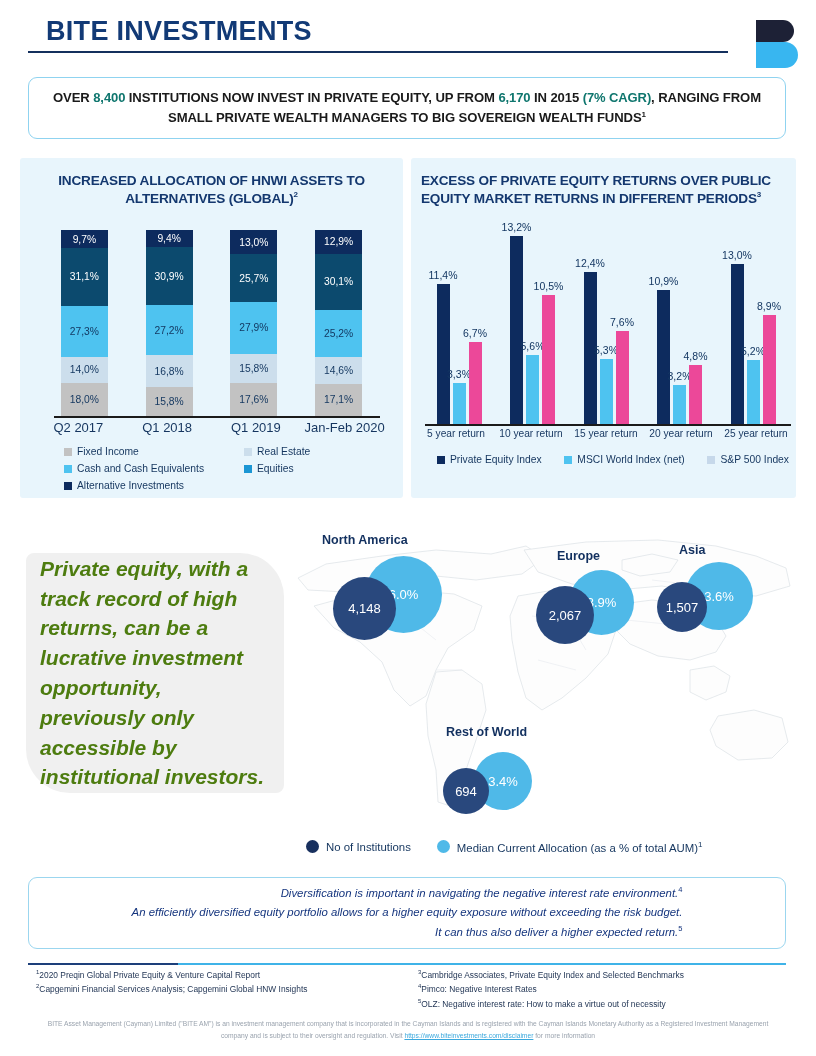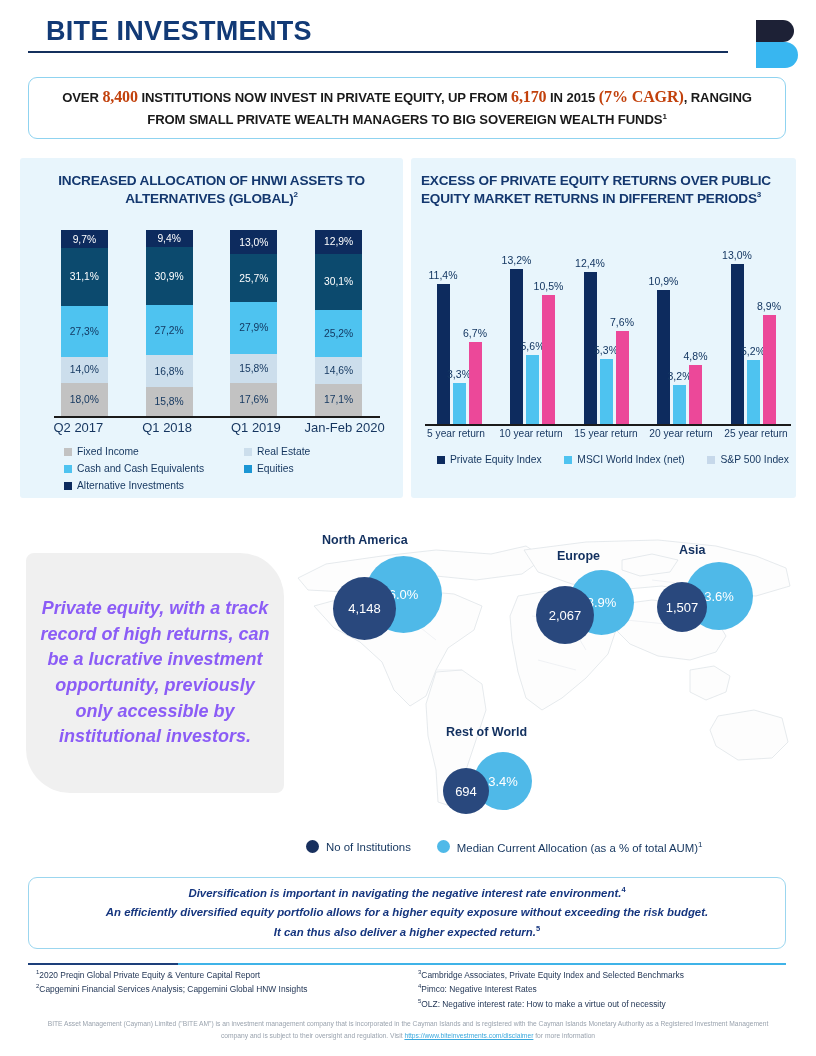--- a/index.html
+++ b/index.html
@@ -38,21 +38,21 @@
   .banner {
     position: absolute; left: 28px; top: 77px; width: 758px; height: 62px;
     border: 1px solid #8fd3f0; border-radius: 9px; background: #fff;
     display: flex; align-items: center; justify-content: center;
     padding: 4px 18px;
   }
   .banner-text {
     text-align: center; font-size: 13.1px; font-weight: bold;
     color: #1a1a1a; line-height: 1.55; letter-spacing: -.1px;
   }
-  .banner-text .hl { color: #c2410c; font-size: 16px; font-family: Liberation Serif, serif; }
+  .banner-text .hl { color: #0f766e; font-size: 13px; }
   .sup { font-size: 8px; vertical-align: super; }
 
   
   .panel {
     position: absolute; top: 158px; height: 340px;
     background: #e8f5fc; border-radius: 3px;
   }
   .panel-left { left: 20px; width: 383px; }
   .panel-right { left: 411px; width: 385px; }
   .panel-title {
@@ -126,22 +126,22 @@
     font-size: 10.3px; color: #14355e;
   }
 
   
   .quote {
     position: absolute; left: 26px; top: 553px; width: 258px; height: 240px;
     background: #f0f0f0; border-radius: 8px 44px 8px 44px;
     display: flex; align-items: center; justify-content: center; padding: 12px 14px;
   }
   .quote-text {
-    text-align: center; font-style: italic; font-weight: bold;
-    font-size: 18px; line-height: 1.42; color: #8b5cf6;
+    font-style: italic; font-weight: bold;
+    font-size: 21px; line-height: 1.42; color: #4d7c0f;
   }
 
   
   .map-wrap { position: absolute; left: 286px; top: 520px; width: 516px; height: 330px; }
   .map-svg { position: absolute; left: 0; top: 0; }
   .bubble {
     position: absolute; border-radius: 50%;
     display: flex; align-items: center; justify-content: center;
     color: #ffffff; font-size: 13px; font-weight: normal;
   }
@@ -159,21 +159,21 @@
   .dot { width: 13px; height: 13px; border-radius: 50%; display: inline-block; flex: none; }
   .mlg { display: flex; align-items: center; gap: 7px; }
 
   
   .divbox {
     position: absolute; left: 28px; top: 877px; width: 758px; height: 72px;
     border: 1px solid #9bd6ef; border-radius: 9px; background: #fff;
     display: flex; align-items: center; justify-content: center;
   }
   .div-text {
-    text-align: center; font-style: italic; font-weight: bold;
+    text-align: right; font-style: italic; font-weight: normal;
     font-size: 11.4px; line-height: 1.72; color: #15357e;
   }
   .sup-n { font-size: 7.5px; vertical-align: super; font-style: normal; }
 
   
   .fn-rule-dark {
     position: absolute; left: 28px; top: 963px; width: 150px; height: 2.4px;
     background: #1d3f7a;
   }
   .fn-rule-light {
@@ -286,21 +286,21 @@
             <span class="gval">11,4%</span>
           </div>
           <div class="gbar gb-msci" style="height: 40.5429px;">
             <span class="gval">3,3%</span>
           </div>
           <div class="gbar gb-sp" style="height: 82.3143px;">
             <span class="gval">6,7%</span>
           </div>
         </div>
         <div class="grp">
-          <div class="gbar gb-pe" style="height: 155px;">
+          <div class="gbar gb-pe" style="height: 188px;">
             <span class="gval">13,2%</span>
           </div>
           <div class="gbar gb-msci" style="height: 68.8px;">
             <span class="gval">5,6%</span>
           </div>
           <div class="gbar gb-sp" style="height: 129px;">
             <span class="gval">10,5%</span>
           </div>
         </div>
         <div class="grp">

